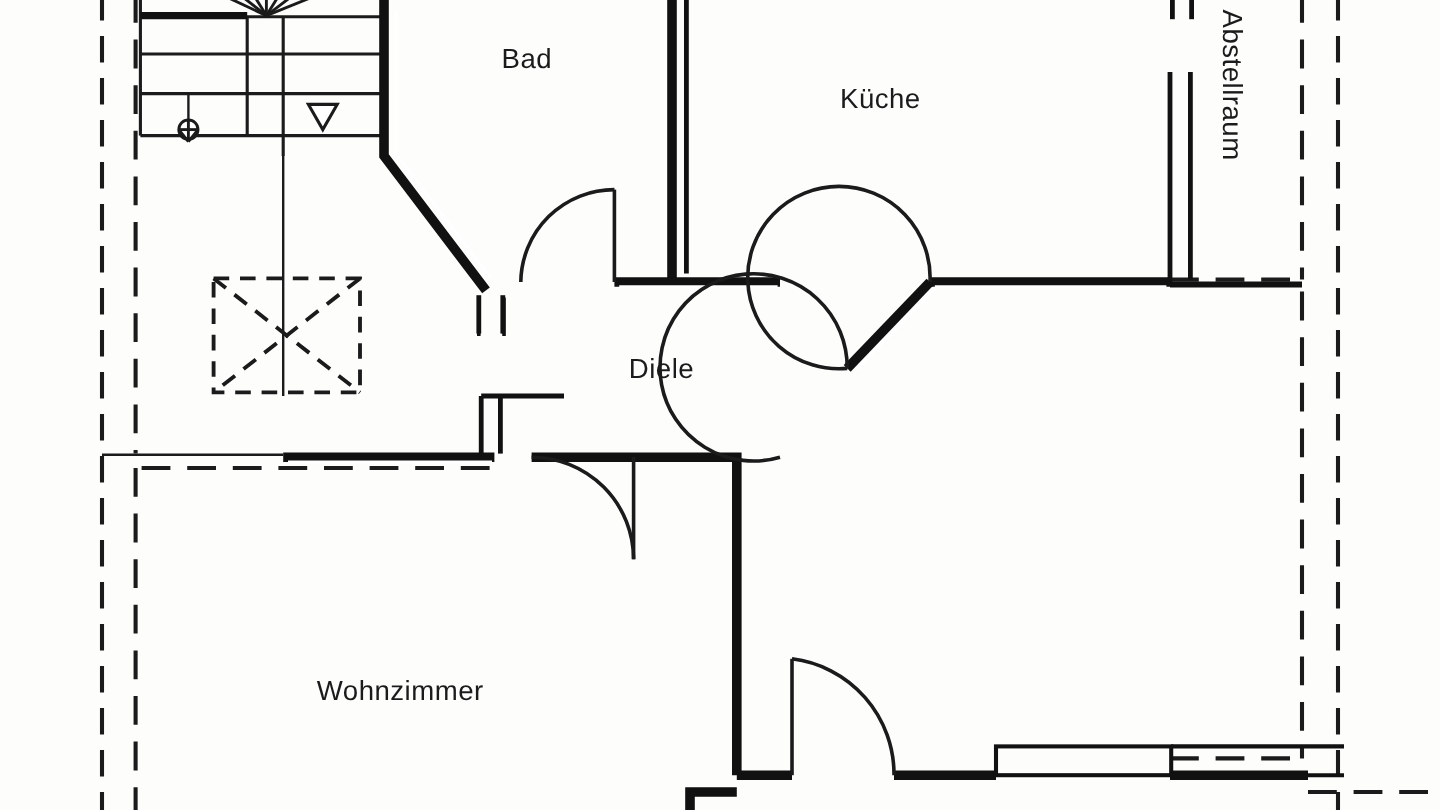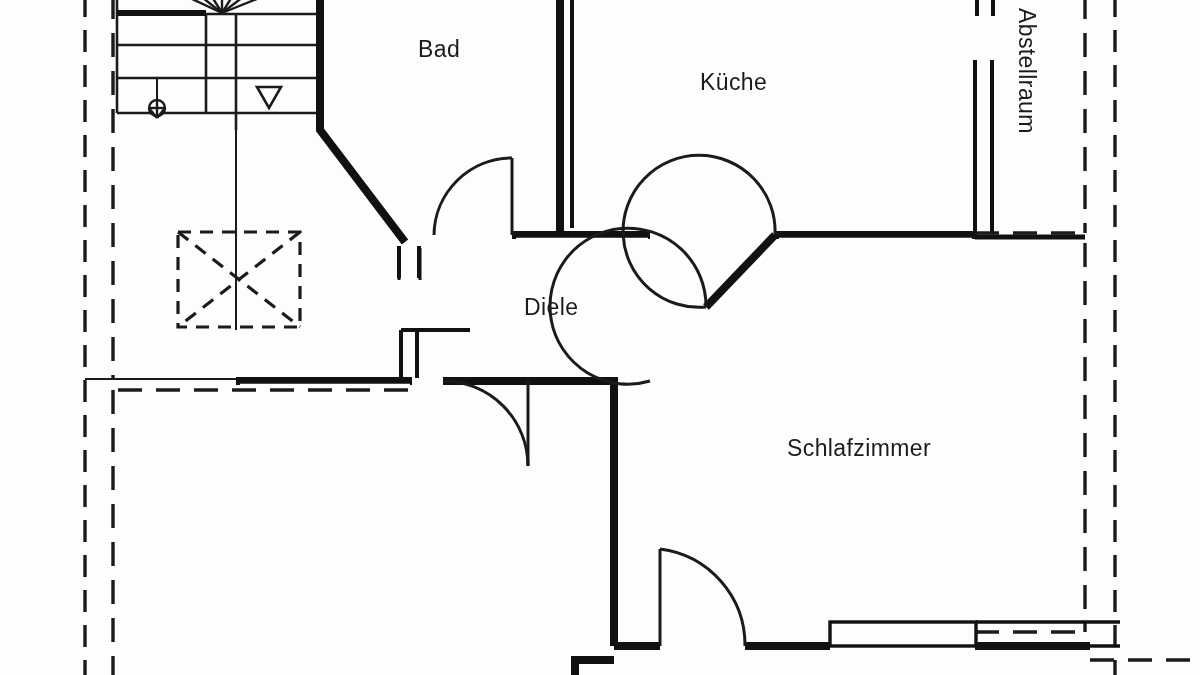--- a/index.html
+++ b/index.html
@@ -206,16 +206,16 @@
   </svg>
 
   <div class="room-label" style="left:418px; top:36px;">Bad</div>
 
   <div class="room-label" style="left:700px; top:69px;">Küche</div>
 
   <div class="room-label vertical" style="left:1040px; top:8px;">Abstellraum</div>
 
   <div class="room-label" style="left:524px; top:294px;">Diele</div>
 
-  <div class="room-label" style="left:787px; top:435px;">Schlafzimmer</div>
-
+
+  <div class="room-label" style="left:264px; top:562px;">Wohnzimmer</div>
 
 </div>
 
 </body></html>

